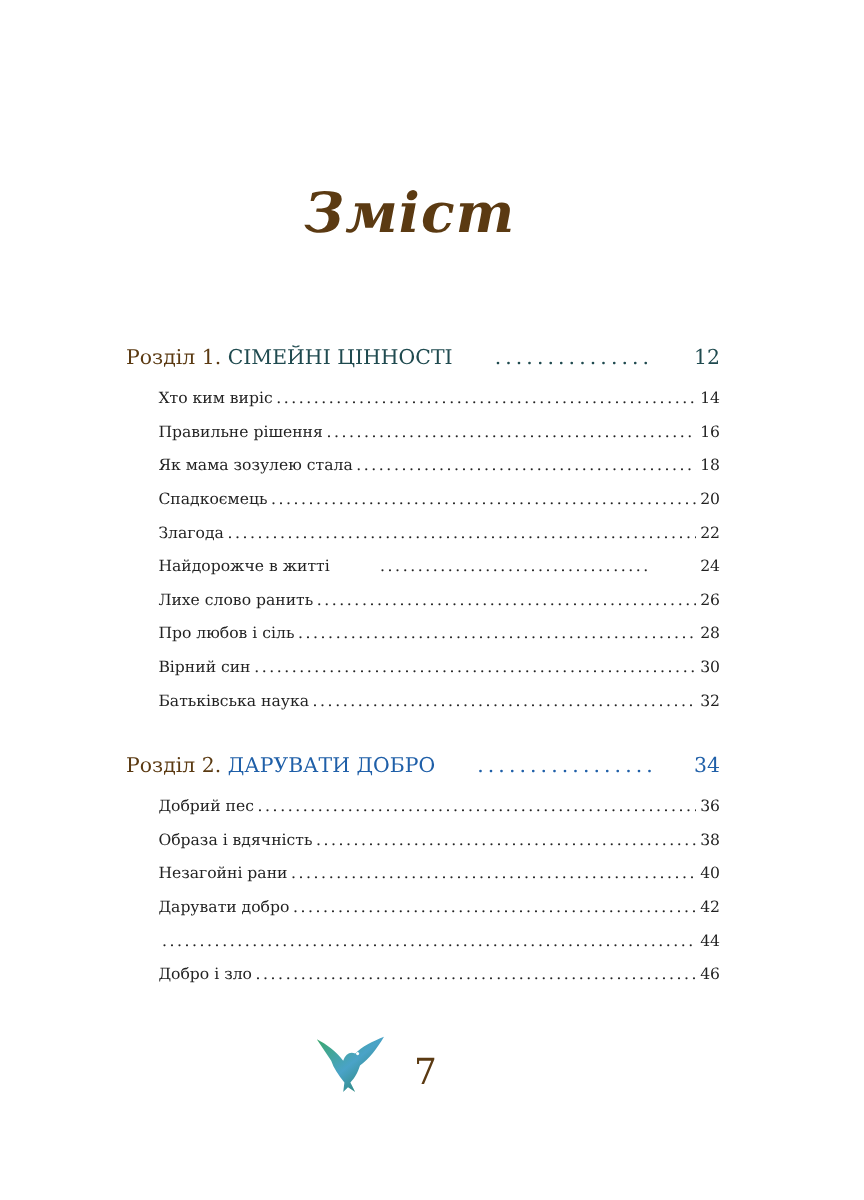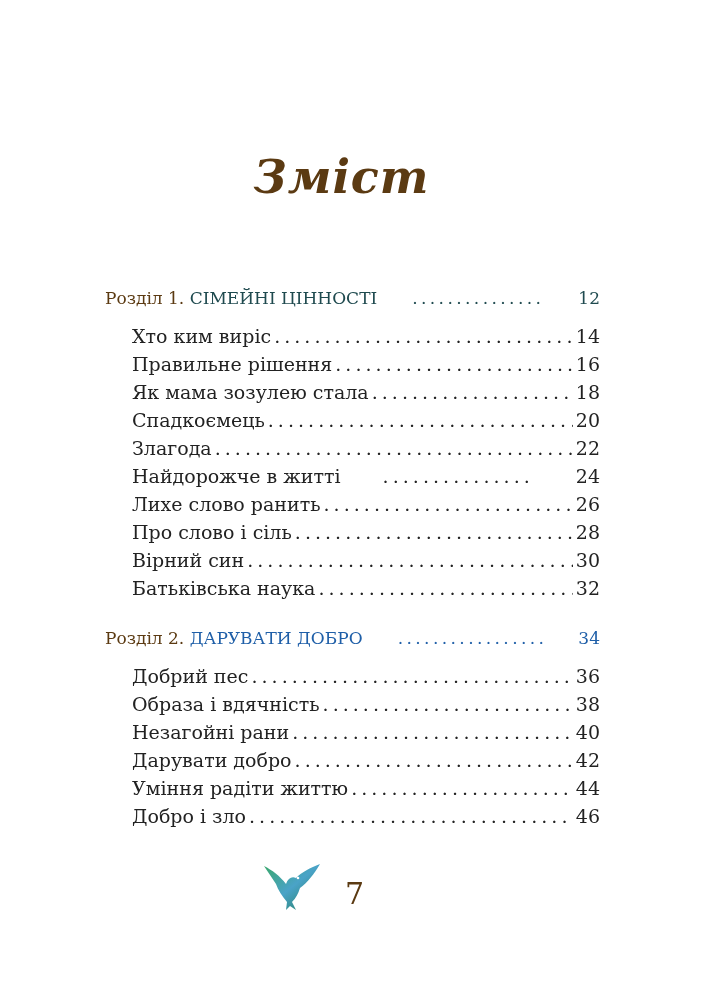--- a/index.html
+++ b/index.html
@@ -27,21 +27,21 @@
     content: ". . . . . . . . . . . . . . . . . . . . . . . . . . . . . . . . . . . . . . . . . . . . . . . . . . . . . . . . . . . . . . . . . . . . . . . . . . . . . . . . . . . . . . . . .";
     letter-spacing: -1px;
   }
   .row .page { flex: none; }
   .section { left: 105px; width: 495px; font-size: 17px; gap: 32px; }
   .section .prefix { color: #5b3a12; }
   .section .name1 { color: #1f4a4f; }
   .section .name2 { color: #1f5fa8; }
   .section.s1 .dots, .section.s1 .page { color: #1f4a4f; text-align: right; }
   .section.s2 .dots, .section.s2 .page { color: #1f5fa8; }
-  .entry { left: 132px; width: 468px; font-size: 19px; color: #222222; }
+  .entry { left: 132px; width: 468px; font-size: 13px; color: #222222; }
   .footer-bird { position: absolute; left: 262px; top: 862px; width: 60px; height: 50px; }
   .page-num {
     position: absolute; left: 345px; top: 876px; font-size: 30px;
     color: #5b3a12; font-family: "DejaVu Serif", serif;
   }
 </style>
 </head>
 <body>
 
 <div class="title">Зміст</div>
@@ -84,21 +84,21 @@
     <span class="label">Найдорожче в житті</span>
     <span class="dots"></span>
     <span class="page">24</span>
   </div>
 <div class="row entry" style="top:493px;">
     <span class="label">Лихе слово ранить</span>
     <span class="dots"></span>
     <span class="page">26</span>
   </div>
 <div class="row entry" style="top:521px;">
-    <span class="label">Про слово і сіль</span>
+    <span class="label">Про любов і сіль</span>
     <span class="dots"></span>
     <span class="page">28</span>
   </div>
 <div class="row entry" style="top:549px;">
     <span class="label">Вірний син</span>
     <span class="dots"></span>
     <span class="page">30</span>
   </div>
 <div class="row entry" style="top:577px;">
     <span class="label">Батьківська наука</span>
@@ -129,21 +129,20 @@
     <span class="label">Незагойні рани</span>
     <span class="dots"></span>
     <span class="page">40</span>
   </div>
 <div class="row entry" style="top:749px;">
     <span class="label">Дарувати добро</span>
     <span class="dots"></span>
     <span class="page">42</span>
   </div>
 <div class="row entry" style="top:777px;">
-    <span class="label">Уміння радіти життю</span>
     <span class="dots"></span>
     <span class="page">44</span>
   </div>
 <div class="row entry" style="top:805px;">
     <span class="label">Добро і зло</span>
     <span class="dots"></span>
     <span class="page">46</span>
   </div>
 
 <svg class="footer-bird" viewBox="0 0 60 50">

